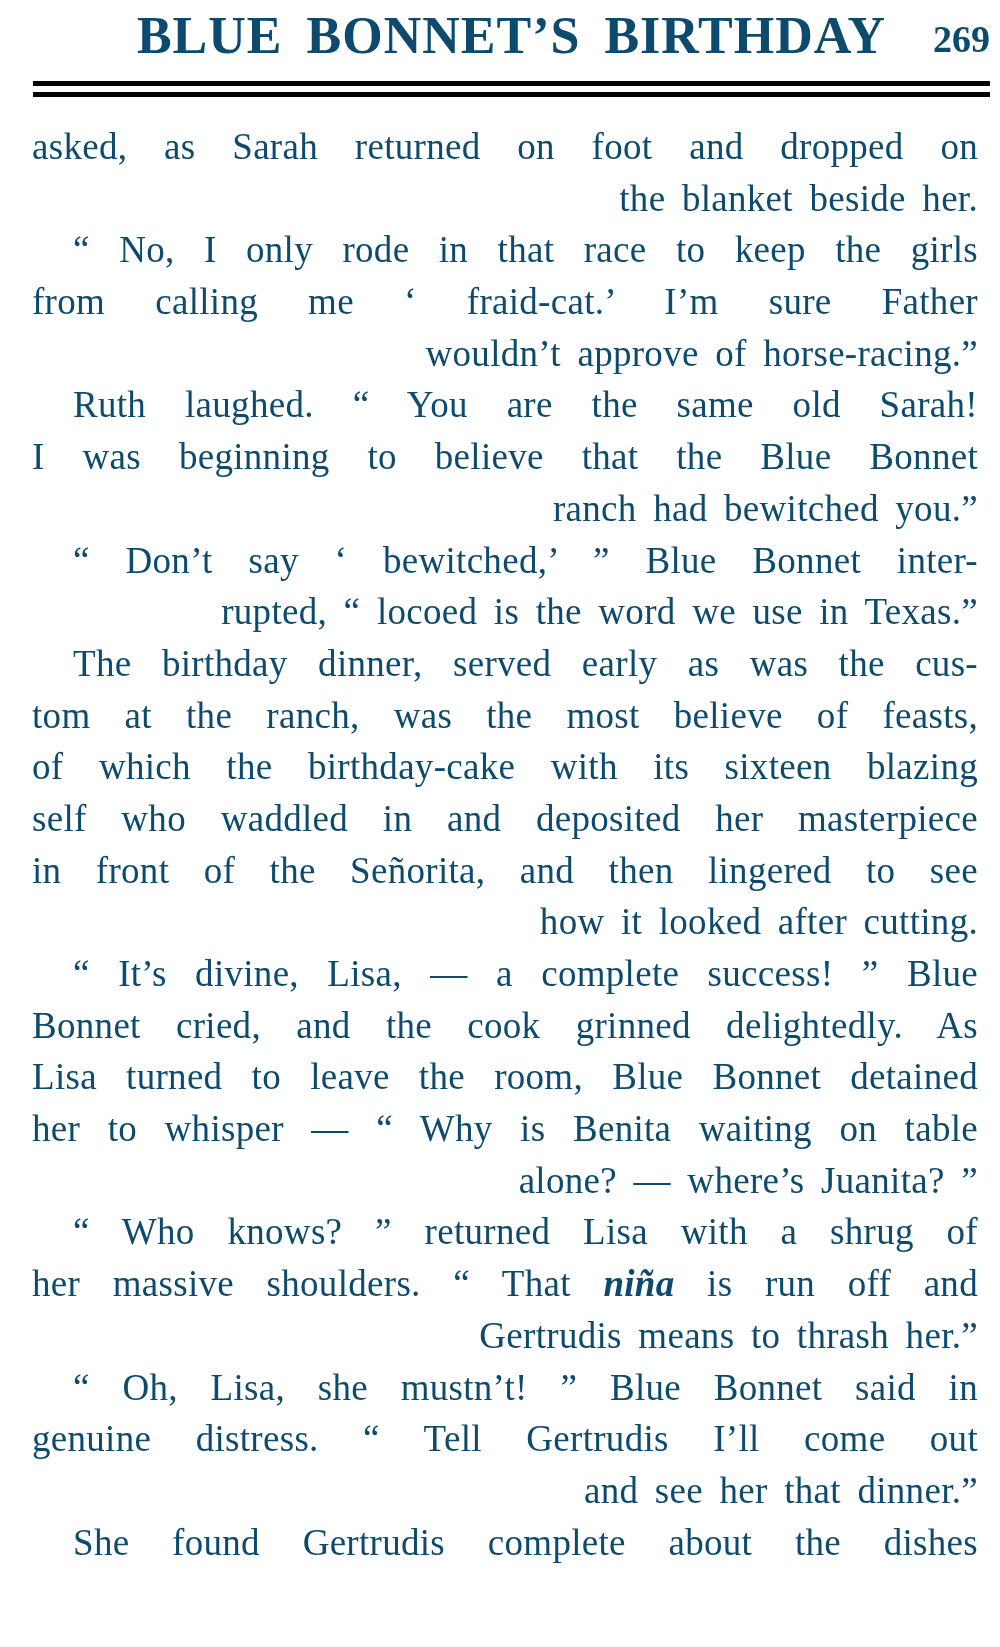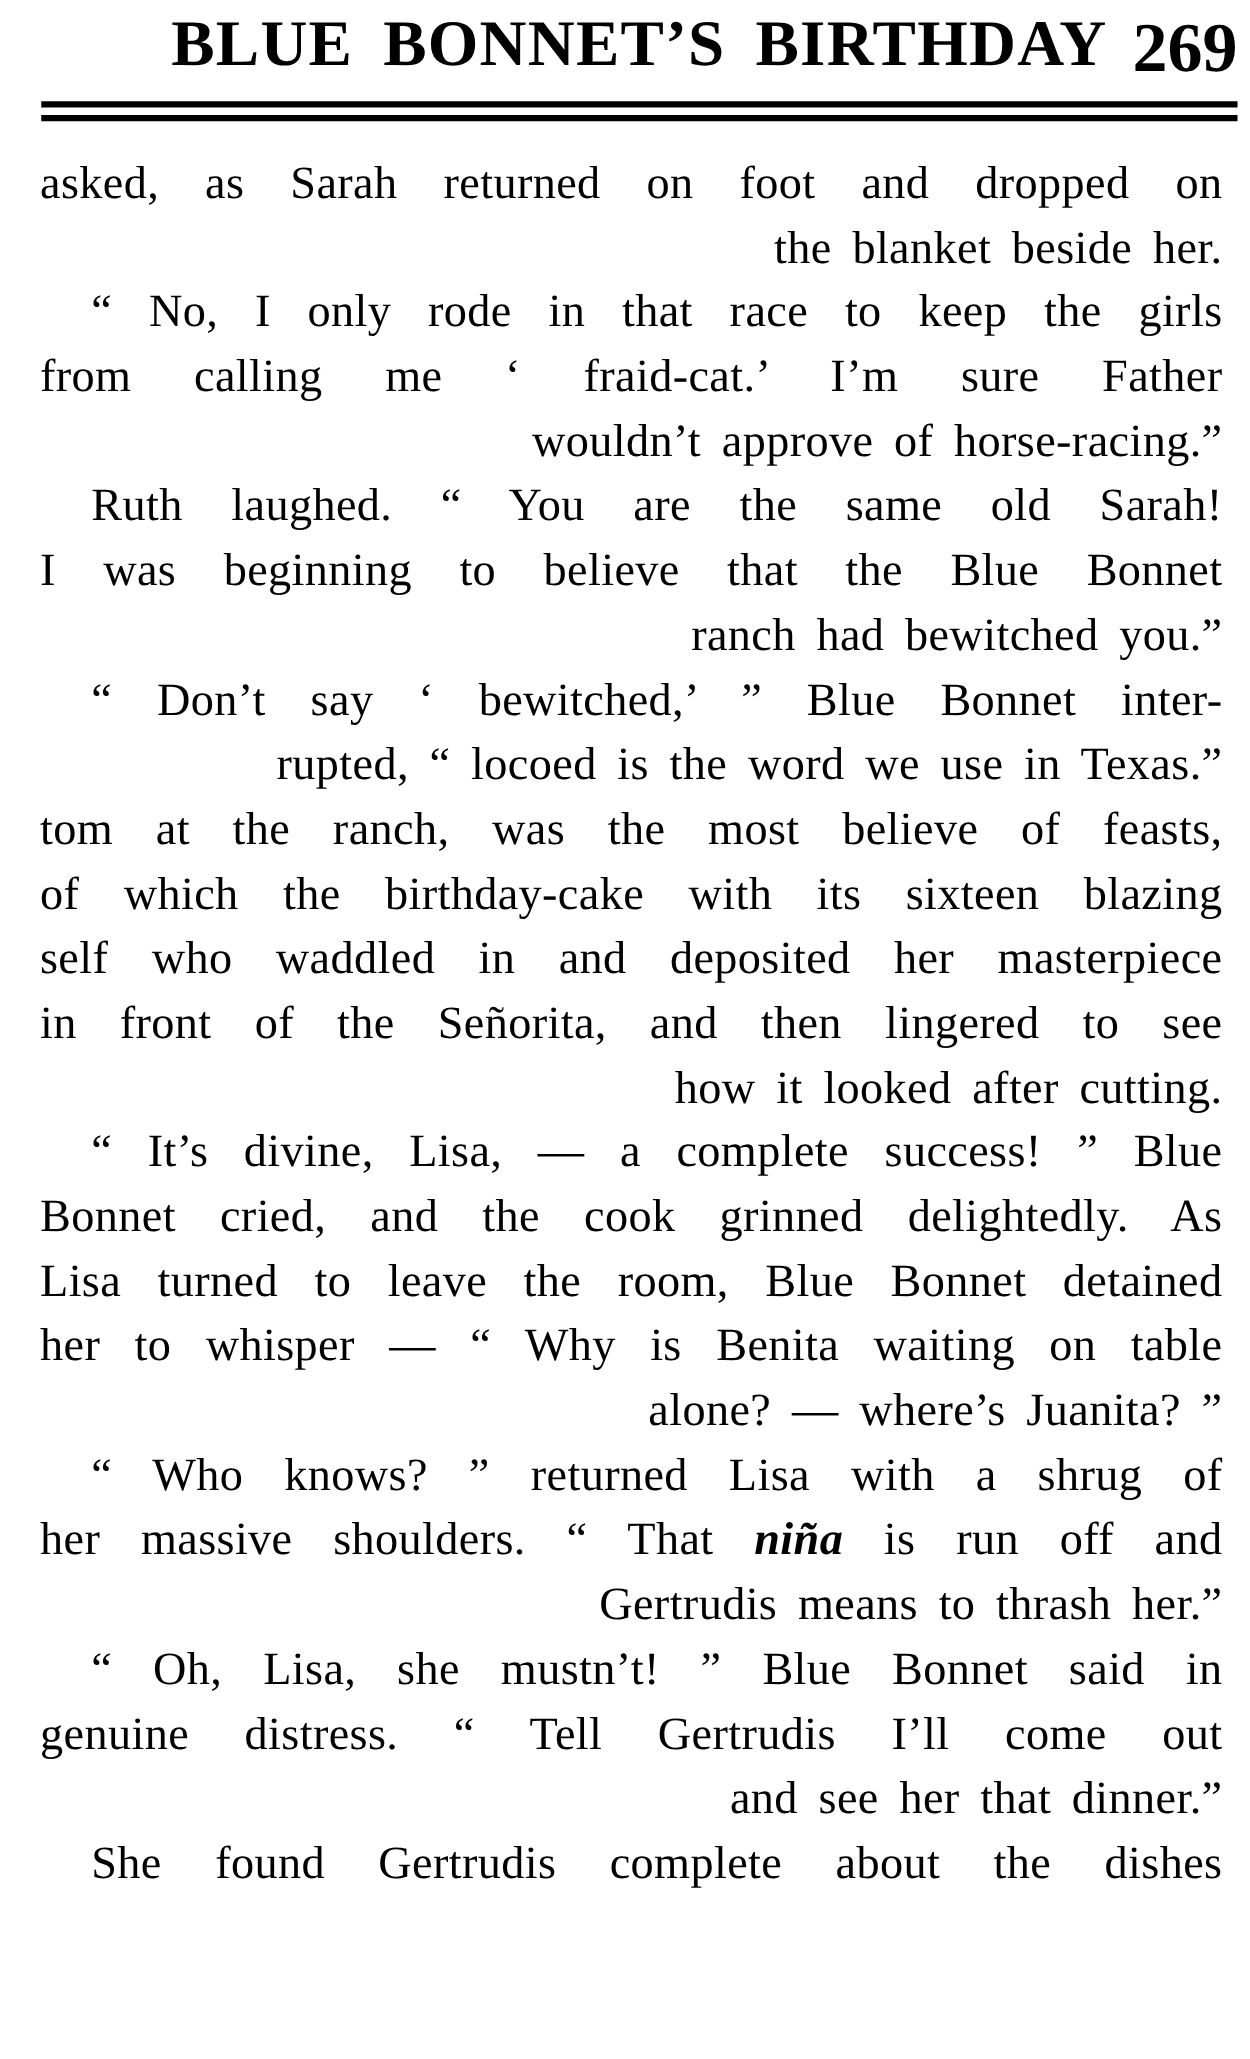--- a/index.html
+++ b/index.html
@@ -2,40 +2,40 @@
 <html><head>
 <meta charset="utf-8">
 <style>
   * { margin: 0; padding: 0; box-sizing: border-box; }
   html, body { width: 1000px; height: 1647px; background: #ffffff; overflow: hidden; }
   .page {
     position: relative;
     width: 1000px; height: 1647px;
     background: #ffffff;
     font-family: "Liberation Serif", "DejaVu Serif", serif;
-    color: #000000;
+    color: #0c4a6e;
   }
   .page-header {
     position: absolute;
     left: 33px; top: 8px; width: 957px; height: 64px;
   }
   .header-title {
     display: block;
     text-align: center;
     font-size: 52px;
     line-height: 56px;
     font-weight: bold;
     letter-spacing: 1px;
     word-spacing: 10px;
     white-space: nowrap;
   }
   .page-number {
     position: absolute;
     right: 0; top: 3px;
-    font-size: 56px;
+    font-size: 38px;
     line-height: 56px;
     font-weight: bold;
   }
   .double-rule {
     position: absolute;
     left: 33px; top: 81px; width: 957px;
     height: 16px;
     border-top: 5px solid #000;
     border-bottom: 5px solid #000;
   }
@@ -74,20 +74,21 @@
     <div class="line j">asked, as Sarah returned on foot and dropped on</div>
     <div class="line end">the blanket beside her.</div>
     <div class="line j indent">“ No, I only rode in that race to keep the girls</div>
     <div class="line j">from calling me ‘ fraid-cat.’ I’m sure Father</div>
     <div class="line end">wouldn’t approve of horse-racing.”</div>
     <div class="line j indent">Ruth laughed. “ You are the same old Sarah!</div>
     <div class="line j">I was beginning to believe that the Blue Bonnet</div>
     <div class="line end">ranch had bewitched you.”</div>
     <div class="line j indent">“ Don’t say ‘ bewitched,’ ” Blue Bonnet inter-</div>
     <div class="line end">rupted, “ locoed is the word we use in Texas.”</div>
+    <div class="line j indent">The birthday dinner, served early as was the cus-</div>
     <div class="line j">tom at the ranch, was the most believe of feasts,</div>
     <div class="line j">of which the birthday-cake with its sixteen blazing</div>
     <div class="line j">self who waddled in and deposited her masterpiece</div>
     <div class="line j">in front of the Señorita, and then lingered to see</div>
     <div class="line end">how it looked after cutting.</div>
     <div class="line j indent">“ It’s divine, Lisa, — a complete success! ” Blue</div>
     <div class="line j">Bonnet cried, and the cook grinned delightedly. As</div>
     <div class="line j">Lisa turned to leave the room, Blue Bonnet detained</div>
     <div class="line j">her to whisper — “ Why is Benita waiting on table</div>
     <div class="line end">alone? — where’s Juanita? ”</div>

